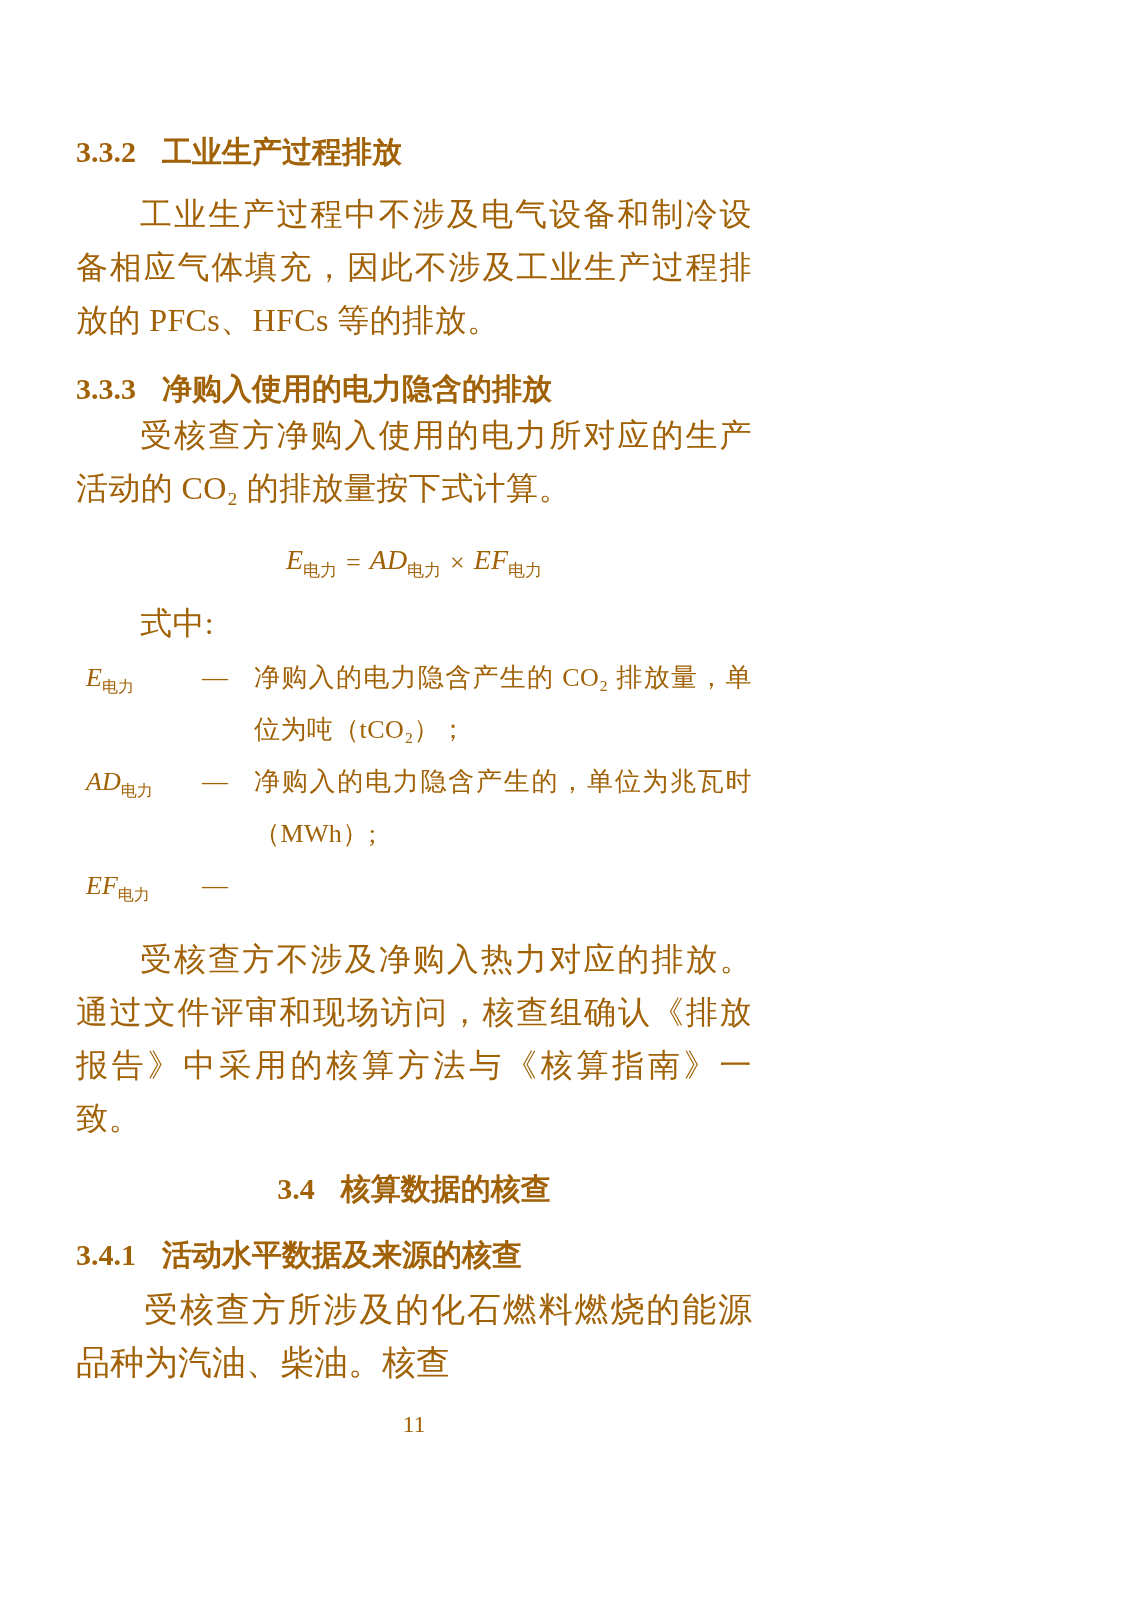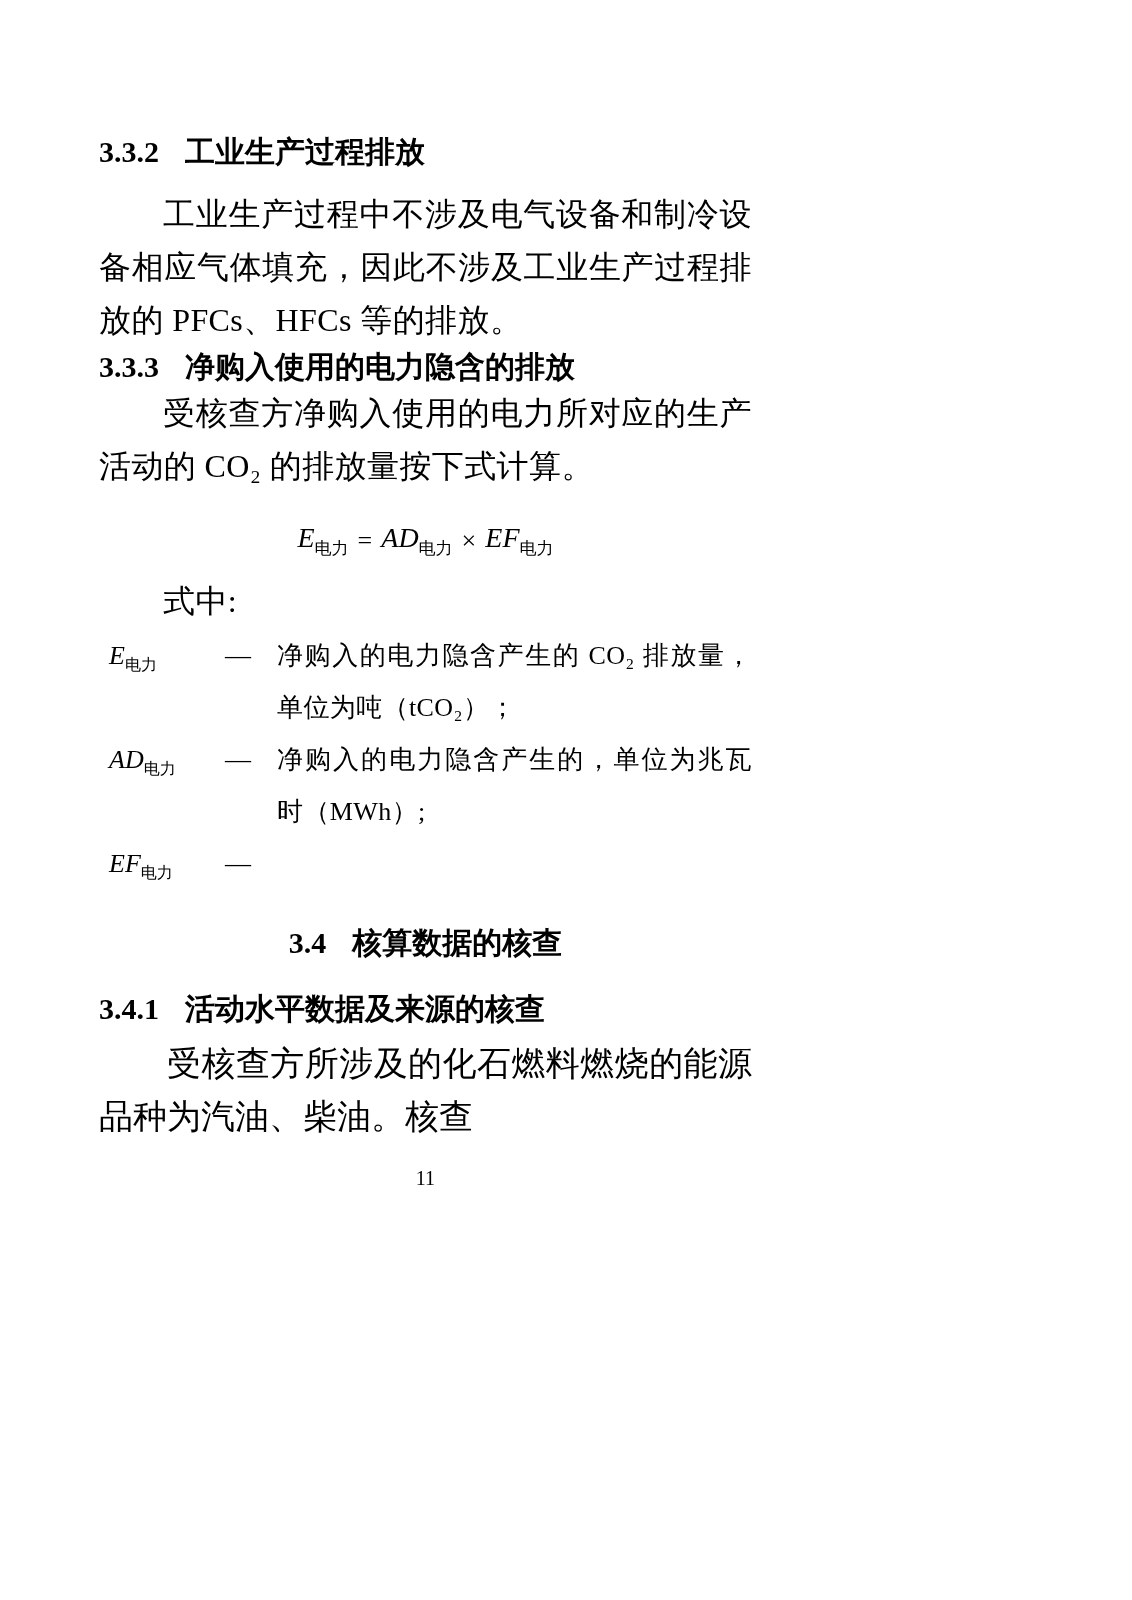--- a/index.html
+++ b/index.html
@@ -1,52 +1,52 @@
 <!DOCTYPE html>
 <html><head>
 <meta charset="utf-8">
 <style>
   * { margin:0; padding:0; box-sizing:border-box; }
   html,body { background:#ffffff; }
   body { width:1132px; height:1600px; font-family:"Liberation Serif","DejaVu Serif",serif; }
   .page {
     position:relative; width:920px; height:1600px; overflow:hidden;
-    background:#ffffff; color:#000000;
-    padding:132px 168px 0 99px;
+    background:#ffffff; color:#a16207;
+    padding:132px 168px 0 76px;
   }
   .heading { font-size:30px; font-weight:bold; line-height:40px; letter-spacing:0; white-space:nowrap; }
   .h-num { font-family:"Liberation Serif","DejaVu Serif",serif; margin-right:26px; }
   .h-num.tight { margin-right:11px; }
   .h-title { font-family:"Liberation Sans","DejaVu Sans",sans-serif; }
   p.body {
     font-size:32px; letter-spacing:0.4px; line-height:53px;
     text-align:justify; text-indent:2em;
   }
   p.body.tight { font-size:34px; letter-spacing:0; }
-  .mt16{margin-top:16px;} .mt22{} .mt24{margin-top:24px;text-align:center;}
+  .mt16{margin-top:16px;} .mt22{margin-top:22px;} .mt24{margin-top:24px;text-align:center;}
   .mt26{margin-top:26px;} .mt12{margin-top:12px;} .mt10{margin-top:10px;}
   .mt8{margin-top:8px;} .mt4{margin-top:4px;}
   .formula {
     margin-top:24px; height:48px;
     display:flex; align-items:center; justify-content:center;
     font-size:28px;
   }
   .f-var { font-style:italic; font-weight:400; }
   .f-sub { font-style:normal; font-size:17px; vertical-align:-7px; letter-spacing:0; }
   .f-op { font-style:normal; font-size:26px; margin:0 9px; }
   .def-list { margin-top:2px; }
   .def-row {
     display:grid; grid-template-columns:100px 78px 1fr;
     font-size:26px; line-height:52px;
   }
   .def-sym { padding-left:10px; font-style:italic; white-space:nowrap; }
   .sym-sub { font-style:normal; font-size:16px; vertical-align:-6px; }
   .def-dash { text-align:center; }
   .def-desc { text-align:justify; letter-spacing:0.4px; }
-  .page-number { margin-top:20px; text-align:center; font-size:20px; line-height:30px; }
+  .page-number { margin-top:20px; text-align:center; font-size:24px; line-height:30px; }
 </style>
 </head>
 <body>
 
 <div class="page">
 
   <h2 class="heading">
     <span class="h-num">3.3.2</span><span class="h-title">工业生产过程排放</span>
   </h2>
 
@@ -82,20 +82,21 @@
       <span class="def-desc">净购入的电力隐含产生的，单位为兆瓦时（MWh）;</span>
     </div>
 
     <div class="def-row">
       <span class="def-sym"><span>EF</span><span class="sym-sub">电力</span></span>
       <span class="def-dash">—</span>
     </div>
 
   </div>
 
+  <p class="body mt12">受核查方不涉及净购入热力对应的排放。通过文件评审和现场访问，核查组确认《排放报告》中采用的核算方法与《核算指南》一致。</p>
 
   <h2 class="heading mt24">
     <span class="h-num">3.4</span><span class="h-title">核算数据的核查</span>
   </h2>
 
   <h2 class="heading mt26">
     <span class="h-num">3.4.1</span><span class="h-title">活动水平数据及来源的核查</span>
   </h2>
 
 

